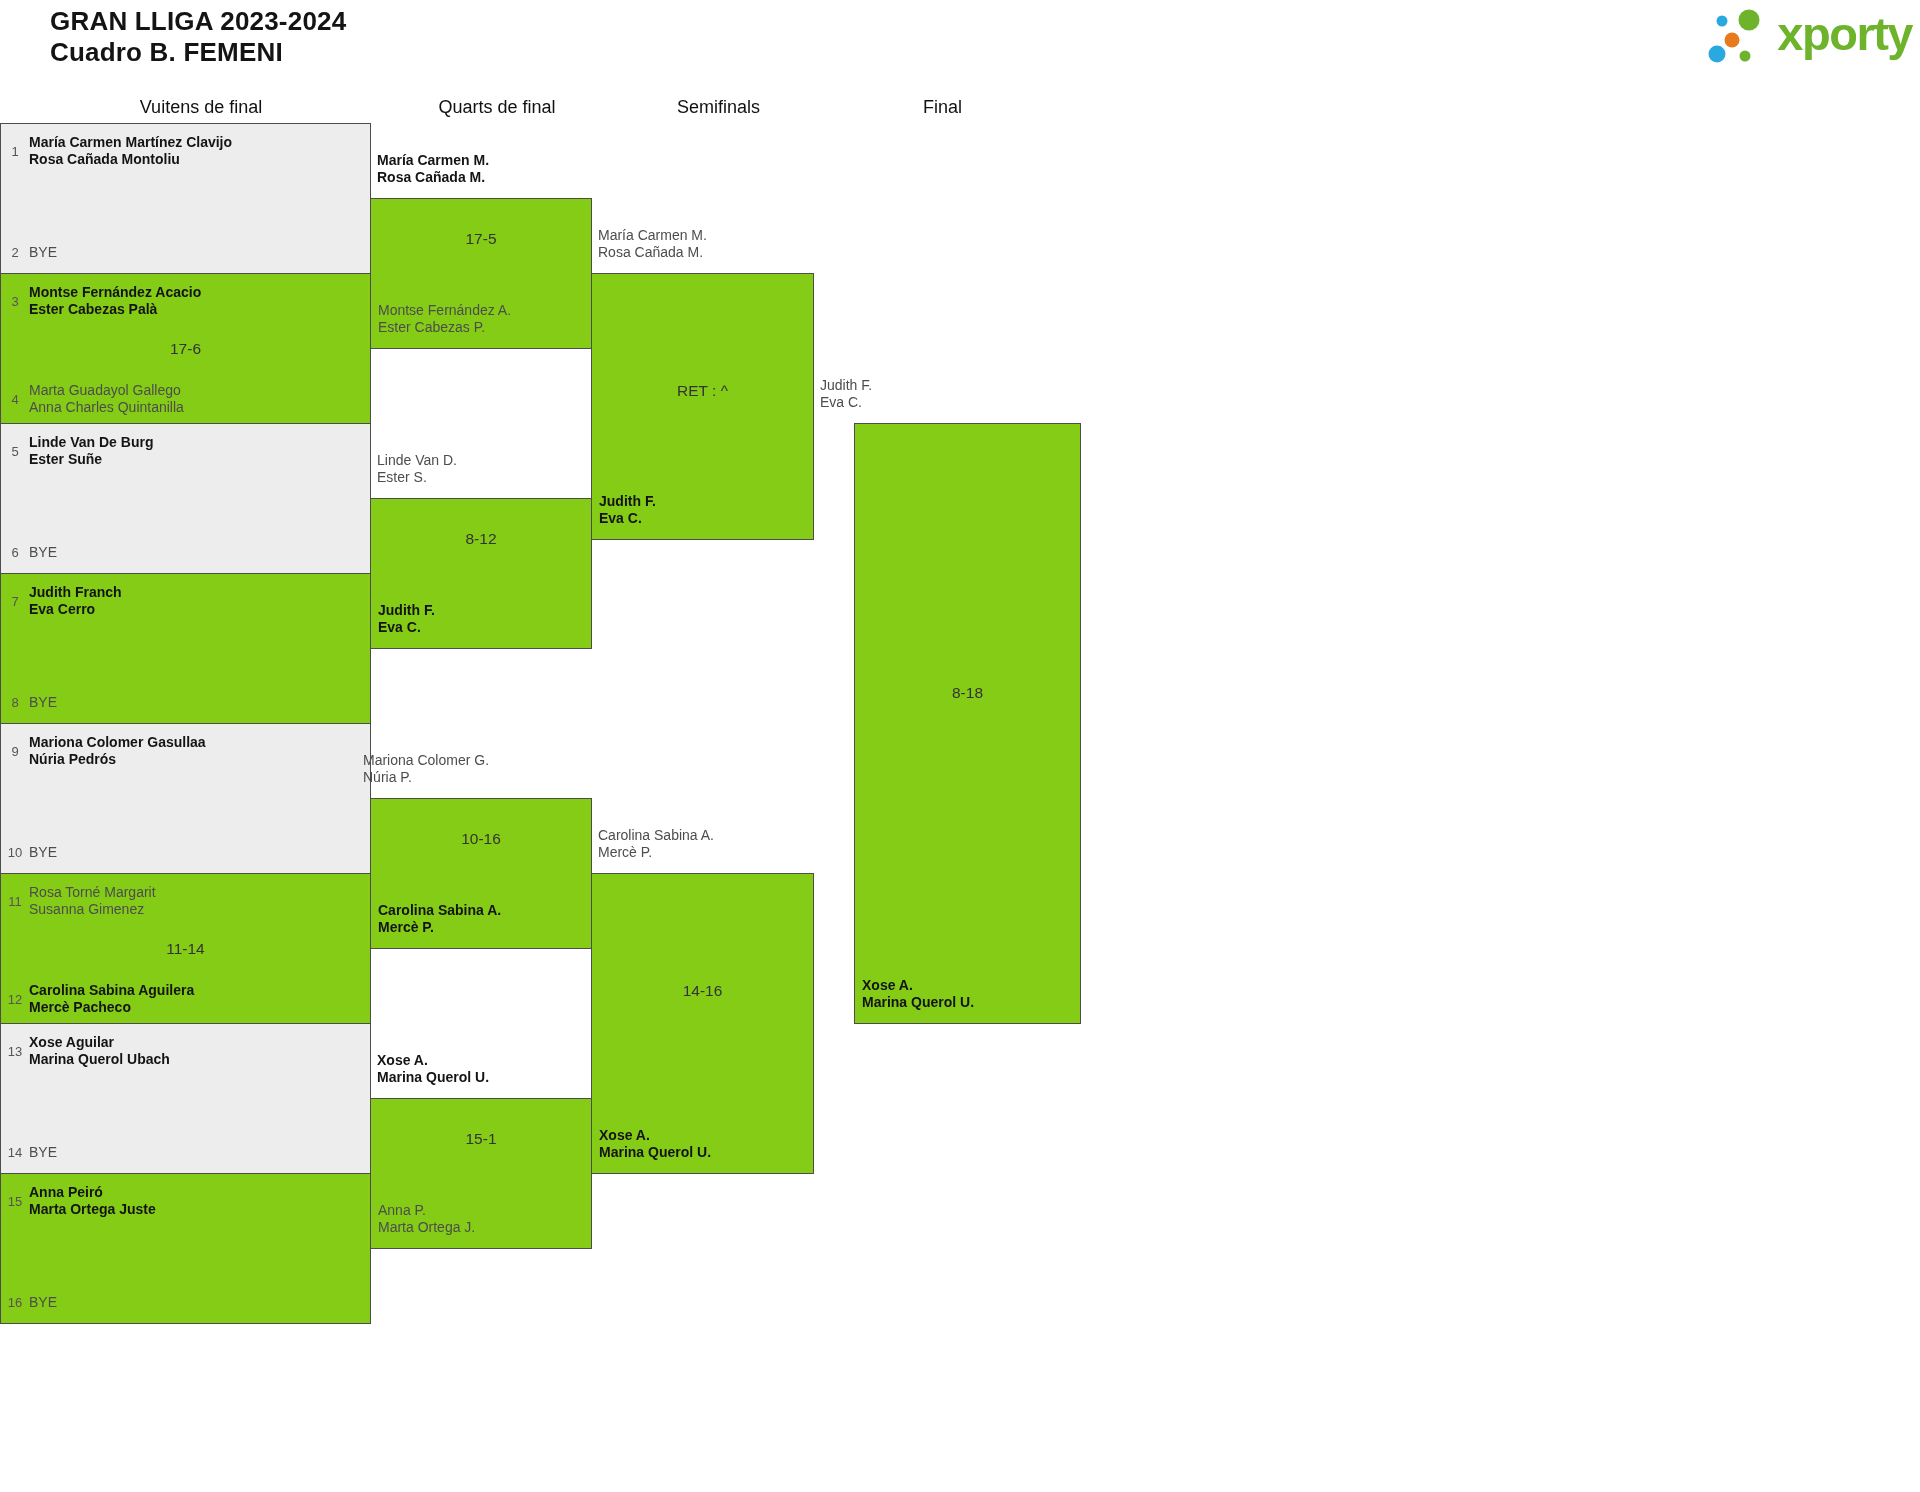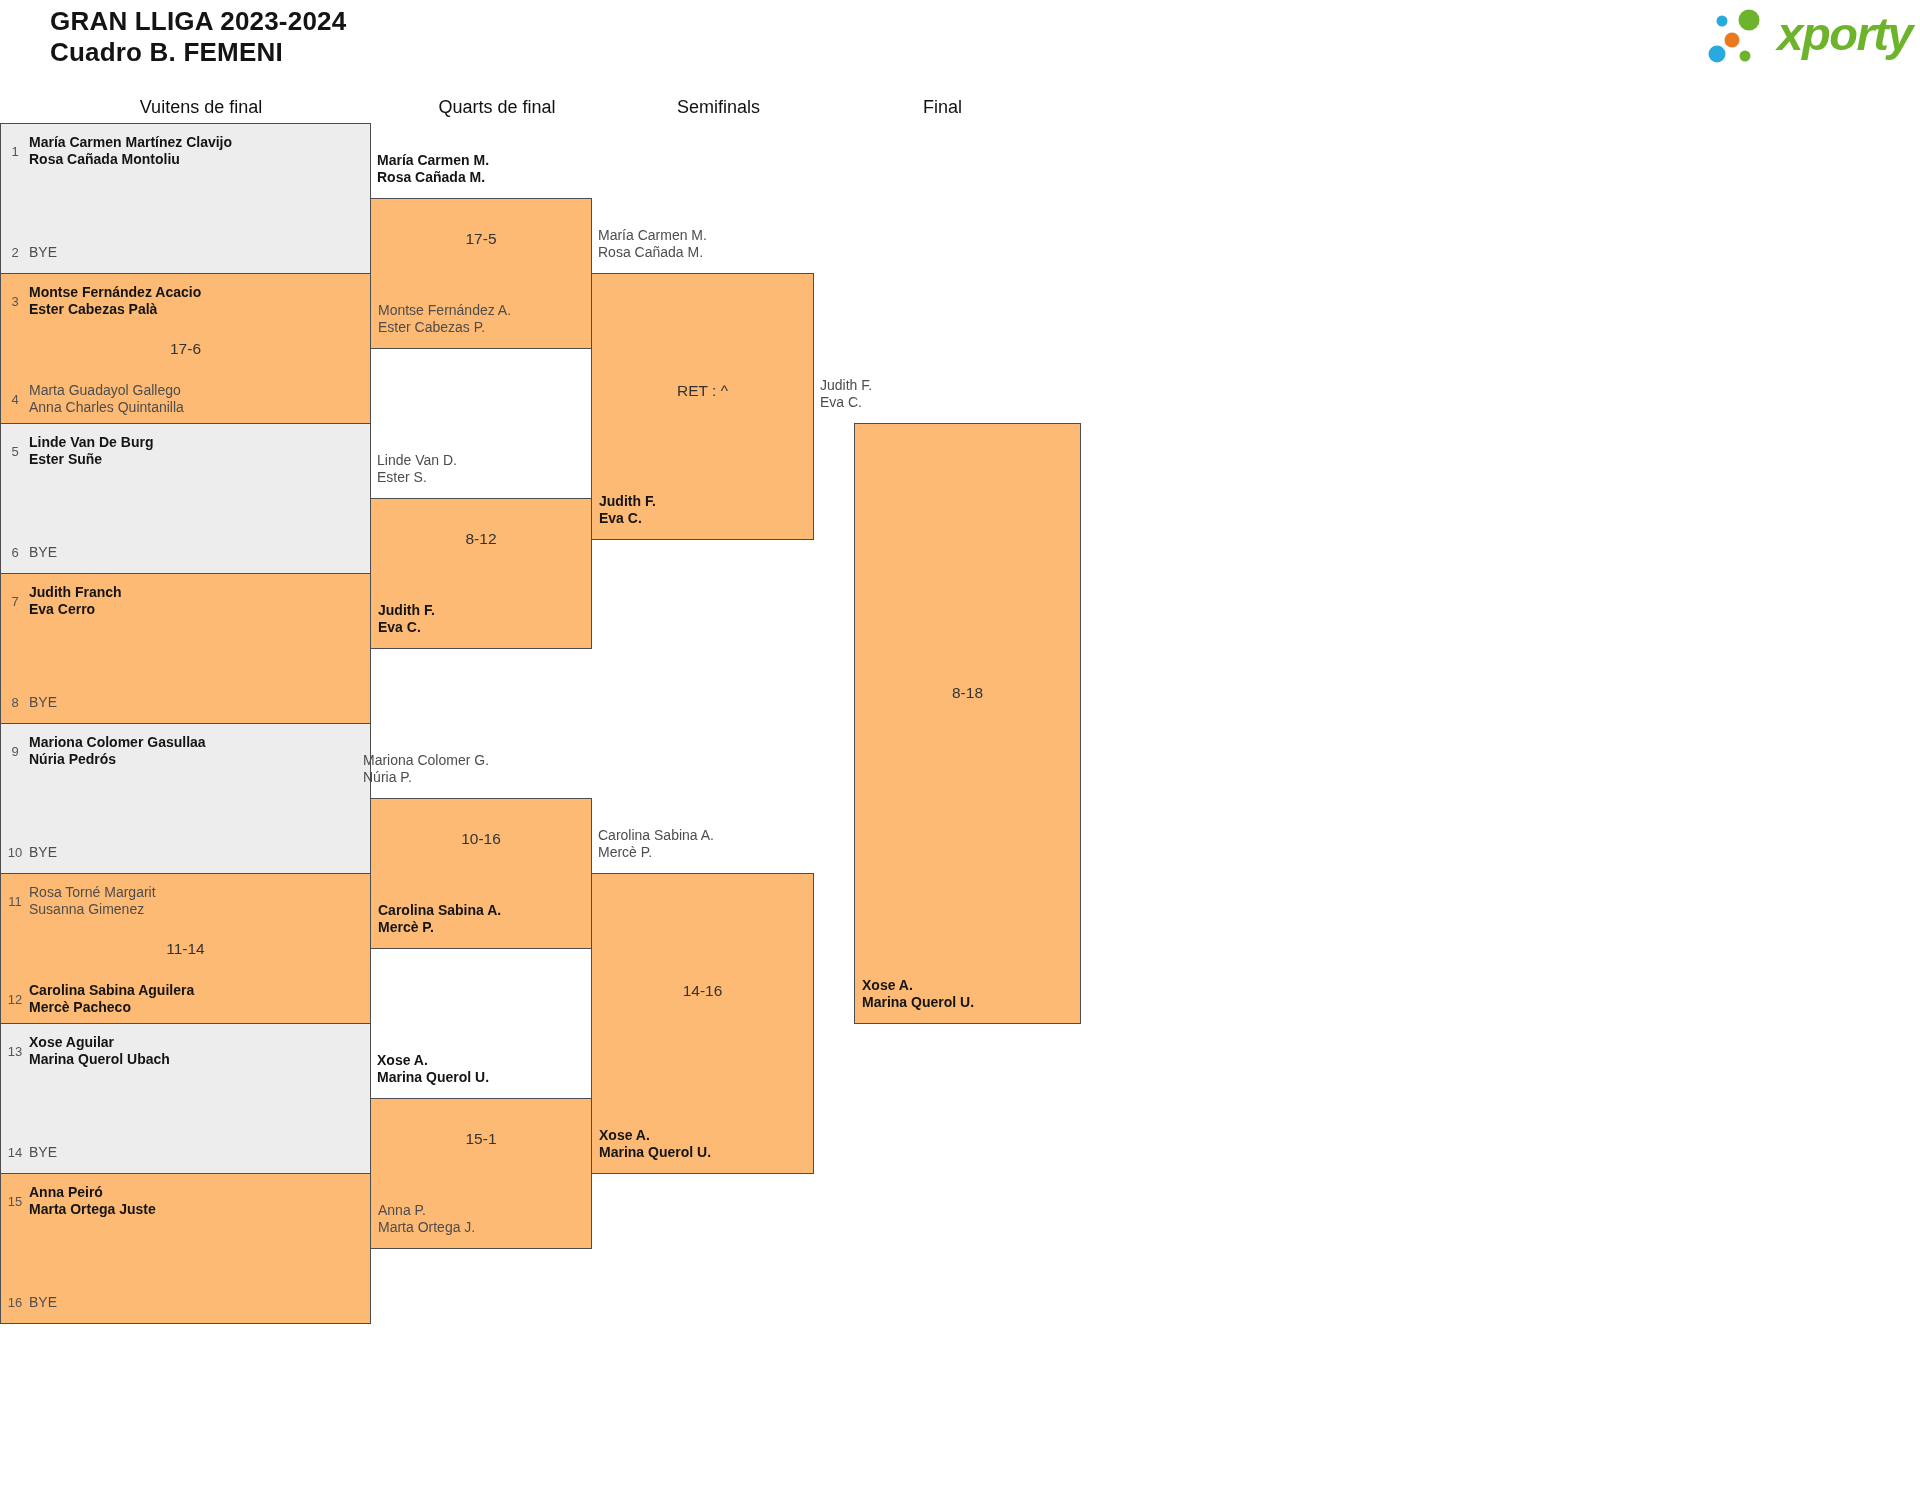--- a/index.html
+++ b/index.html
@@ -4,21 +4,21 @@
 <style>
   html,body { margin:0; padding:0; background:#fff; }
   body { font-family:"Liberation Sans","DejaVu Sans",sans-serif; }
   #stage { position:relative; width:1920px; height:1492px; background:#fff; overflow:hidden; }
 
   .title { position:absolute; left:6px; top:6px; font-size:26px; line-height:31px;
            font-weight:700; color:#141414; letter-spacing:.2px;margin-left:44px; }
 
   .round-h { position:absolute; top:97px; text-align:center; font-size:18px; color:#111;padding-left:16px; }
 
-  .match { position:absolute; box-sizing:border-box; border:1px solid #4d4d4d; background:#fdba74; }
+  .match { position:absolute; box-sizing:border-box; border:1px solid #4d4d4d; background:#84cc16; }
   .match.shaded { background:#ededed; }
   .r16 { left:0; width:371px; height:151px; }
 
   .team { position:absolute; left:5px; display:flex; align-items:center; gap:5px; }
   .team .seed { flex:none; width:18px; text-align:center; font-size:13px; color:#555; }
   .names { display:flex; flex-direction:column; }
   .names .l { font-size:14px; line-height:17px; color:#4d4d4d; white-space:nowrap; }
   .names.winner .l { color:#141414; font-weight:700; }
   .t-top { top:10px; }
   .t-bottom { bottom:7px; }
@@ -27,21 +27,21 @@
 
   .score { position:absolute; left:0; right:0; text-align:center; font-size:15.5px; color:#333; }
   .r16 .score { top:50%; transform:translateY(-50%); }
   .qf  .score { top:31px; }
   .sf  .score { top:108px; }
   .fin .score { top:260px; }
 
   .olabel { position:absolute; }
   .ilabel { position:absolute; left:7px; bottom:12px; }
 
-  .logo { position:absolute; top:4px; right:8px; display:flex; align-items:flex-start; gap:9px;font-style:italic; }
+  .logo { position:absolute; top:4px; right:8px; display:flex; align-items:flex-start; gap:9px; }
   .logo-text { font-size:47px; font-weight:800; letter-spacing:-1.5px; color:#6eb32c;
                line-height:60px; font-family:"Liberation Sans","DejaVu Sans",sans-serif; }
 </style>
 </head>
 <body>
 
 <div id="stage">
 
   <div class="title">
     <div>GRAN LLIGA 2023-2024</div>

